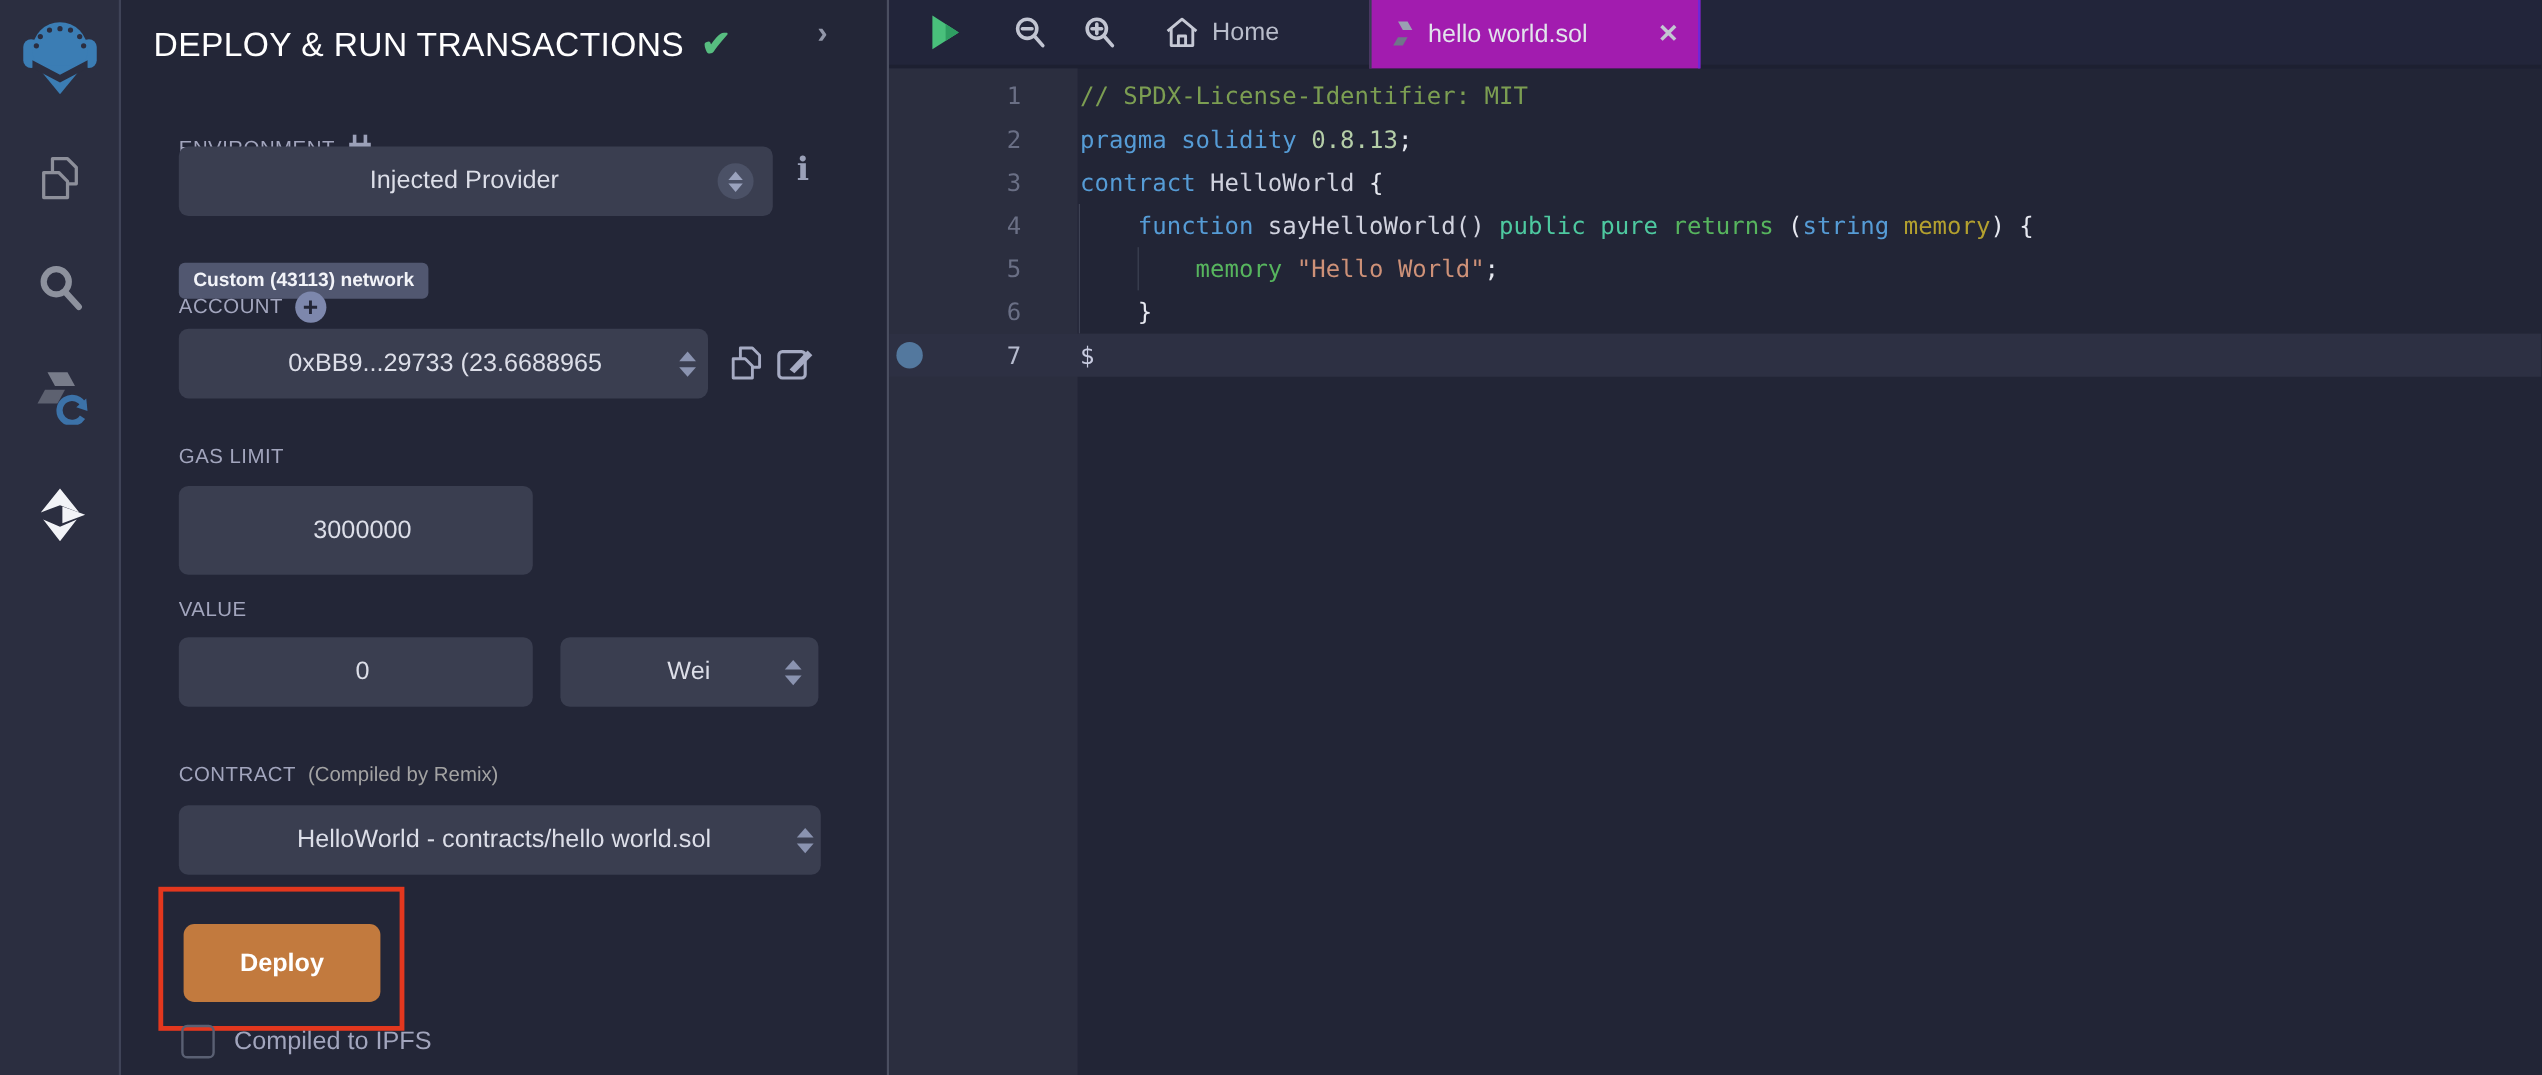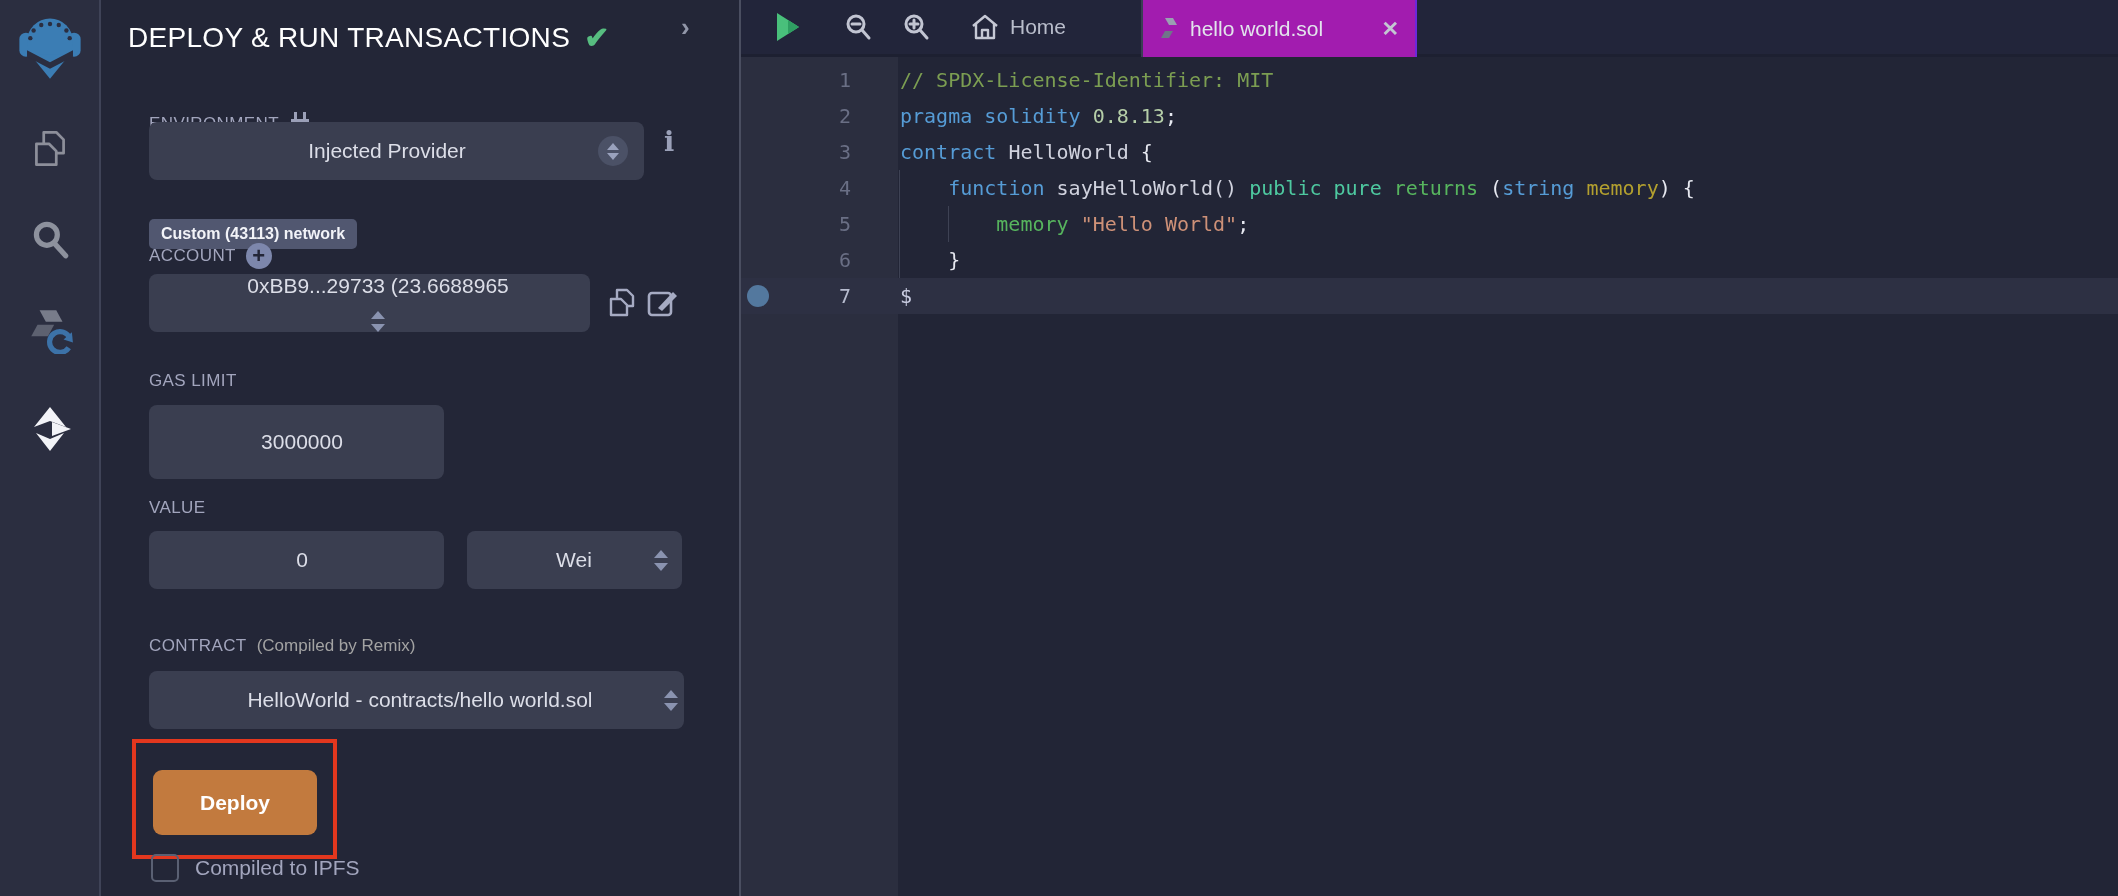--- a/index.html
+++ b/index.html
@@ -169,21 +169,21 @@
           <i class="dn"></i>
         </span>
     </div>
     <span class="info-i">i</span>
     <div class="net-badge">Custom (43113) network</div>
 
     <div class="sp-label" style="left:48px;top:243px;">
       <span>ACCOUNT</span>
       <span class="plus-circle">+</span>
     </div>
-    <div class="fld" style="left:48px;top:274px;width:441px;height:58px;padding-right:10px;flex-direction:column;">
+    <div class="fld" style="left:48px;top:274px;width:441px;height:58px;padding-right:10px;">
       <span class="txt">0xBB9...29733 (23.6688965</span>
       <span class="updown">
           <i class="up"></i>
           <i class="dn"></i>
         </span>
     </div>
     <svg class="mini-icon" style="left:505px;top:286px;" width="32" height="34" viewBox="0 0 32 34" fill="none" stroke="#a6abc3" stroke-width="2.4" stroke-linejoin="round">
       <path d="M11 4 h10 l6 6 v10 h-16 z"></path>
       <path d="M5 13 h10 l6 6 v10 h-16 z" fill="#232637"></path>
     </svg>

